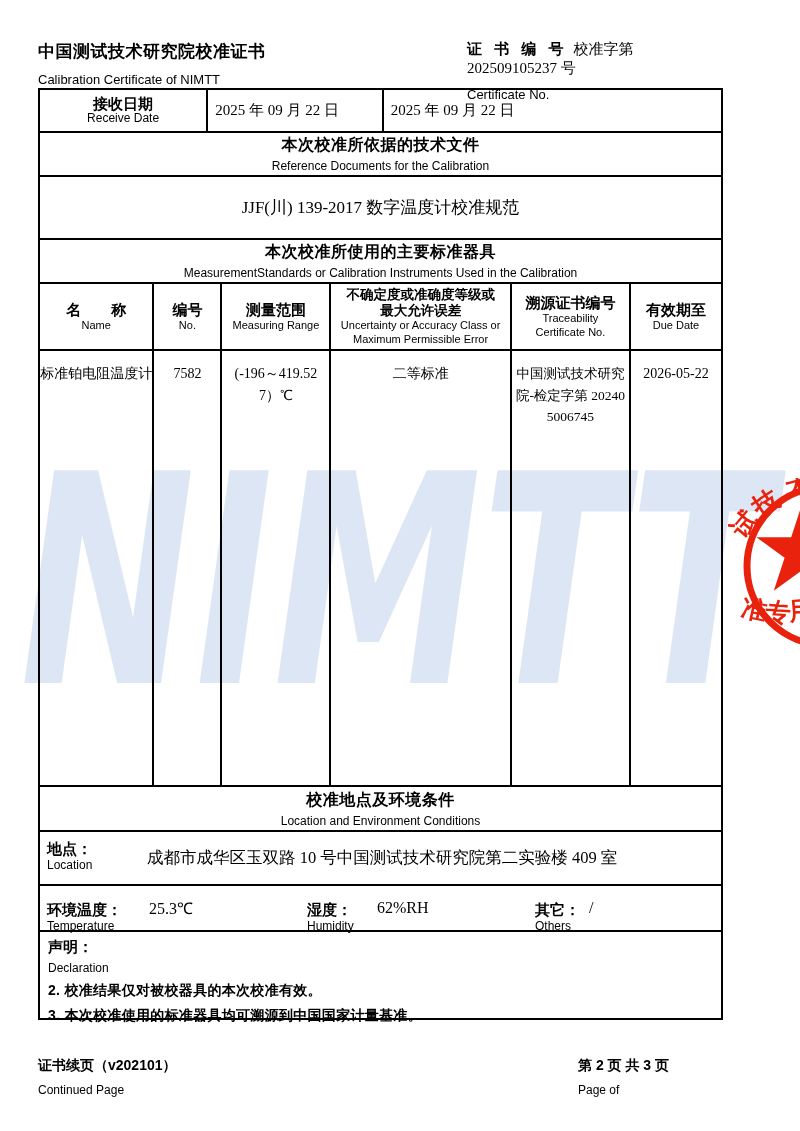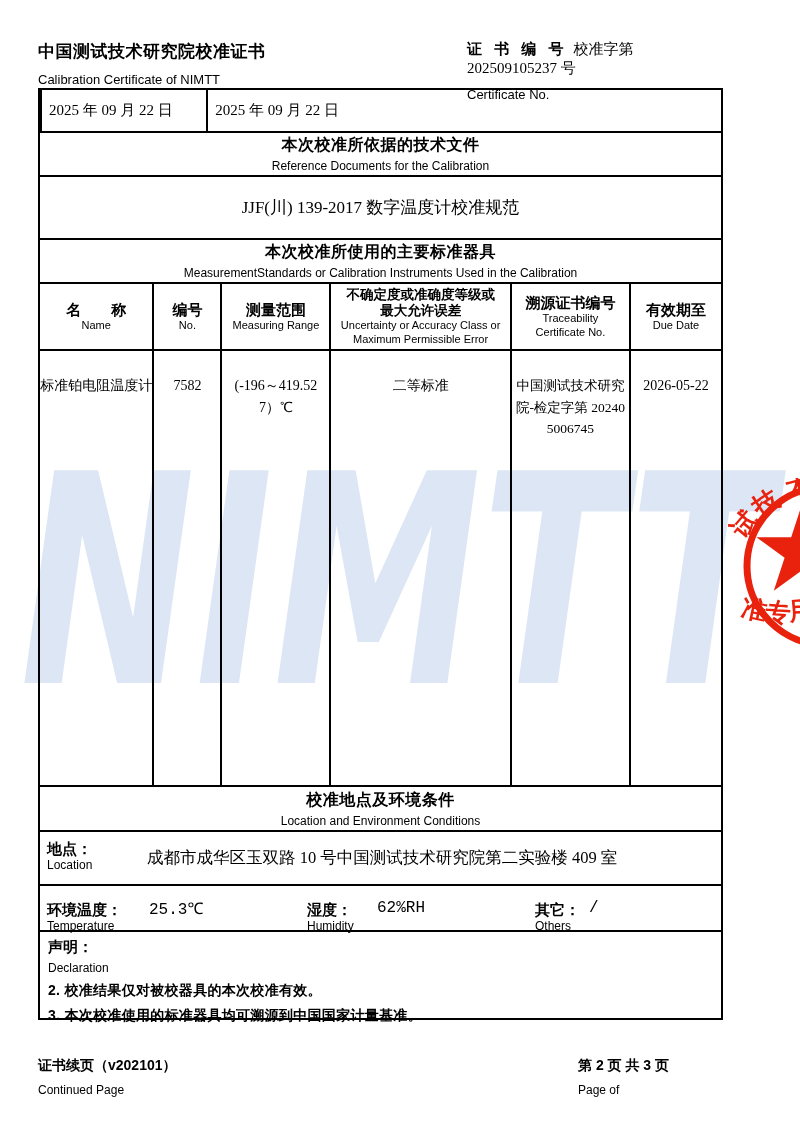--- a/index.html
+++ b/index.html
@@ -40,34 +40,34 @@
   .sec-refdoc { height:63px; display:flex; align-items:center; justify-content:center; font-size:17px; }
   .sec-stdtitle { height:44px; }
 
   .grid6 { display:grid; grid-template-columns:16.5% 10% 16% 26.5% 17.5% 13.5%; }
   .sec-insthead { height:67px; }
   .hcell { display:flex; flex-direction:column; justify-content:center; align-items:center; text-align:center; line-height:1.2; padding:1px; }
   .hcell .cn { font-size:15px; font-weight:bold; }
   .hcell .cn.small { font-size:13.5px; }
   .hcell .en { font-size:11px; line-height:1.25; }
   .sec-instbody { height:436px; }
-  .bcell { padding-top:24px; text-align:center; font-family:"Liberation Serif", serif; font-size:14px; line-height:1.6; }
+  .bcell { padding-top:12px; text-align:center; font-family:"Liberation Serif", serif; font-size:14px; line-height:1.6; }
   .bcell.tsmall { font-size:13.5px; }
 
   .sec-loctitle { height:45px; }
   .sec-locrow { height:54px; }
   .label2 { line-height:1.2; }
   .label2 .cn { font-size:15px; font-weight:bold; }
   .label2 .en { font-size:12px; }
   .loc-label { position:absolute; left:7px; top:8px; }
   .loc-value { position:absolute; left:107px; top:0; height:100%; display:flex; align-items:center; font-size:16.5px; }
 
   .sec-envrow { height:46px; }
   .env-item-label { position:absolute; top:15px; }
-  .env-value { position:absolute; top:0; height:100%; display:flex; align-items:center; font-size:16px;font-family:Liberation Mono, monospace; }
+  .env-value { position:absolute; top:0; height:100%; display:flex; align-items:center; font-size:16px; }
 
   .sec-decl { height:88px; padding:6px 10px 0 8px; }
   .decl-cn { font-size:15px; font-weight:bold; }
   .decl-en { font-size:12px; margin:4px 0 7px; }
   .decl-item { font-size:14px; font-weight:bold; margin-bottom:7px; letter-spacing:0.3px; }
 
   
   .doc-footer { position:absolute; left:38px; top:1057px; width:685px; }
   .foot-left { position:absolute; left:0; top:0; }
   .foot-right { position:absolute; left:540px; top:0; }
@@ -98,20 +98,24 @@
     <div class="certno-line">
       <span class="certno-label">证 书 编 号</span><span class="certno-value">校准字第 202509105237 号</span>
     </div>
     <div class="certno-en">Certificate No.</div>
   </div>
 </div>
 
 <div class="stack">
 
   <div class="sec sec-dates">
+    <div class="dcell">
+      <div class="cn">接收日期</div>
+      <div class="en">Receive Date</div>
+    </div>
     <div class="dval bl serif">2025 年 09 月 22 日</div>
     <div class="dval bl serif">2025 年 09 月 22 日</div>
   </div>
 
   <div class="sec sec-title" style="height:44px;">
     <div class="cn">本次校准所依据的技术文件</div>
     <div class="en">Reference Documents for the Calibration</div>
   </div>
   <div class="sec sec-refdoc serif">JJF(川) 139-2017  数字温度计校准规范</div>
 

